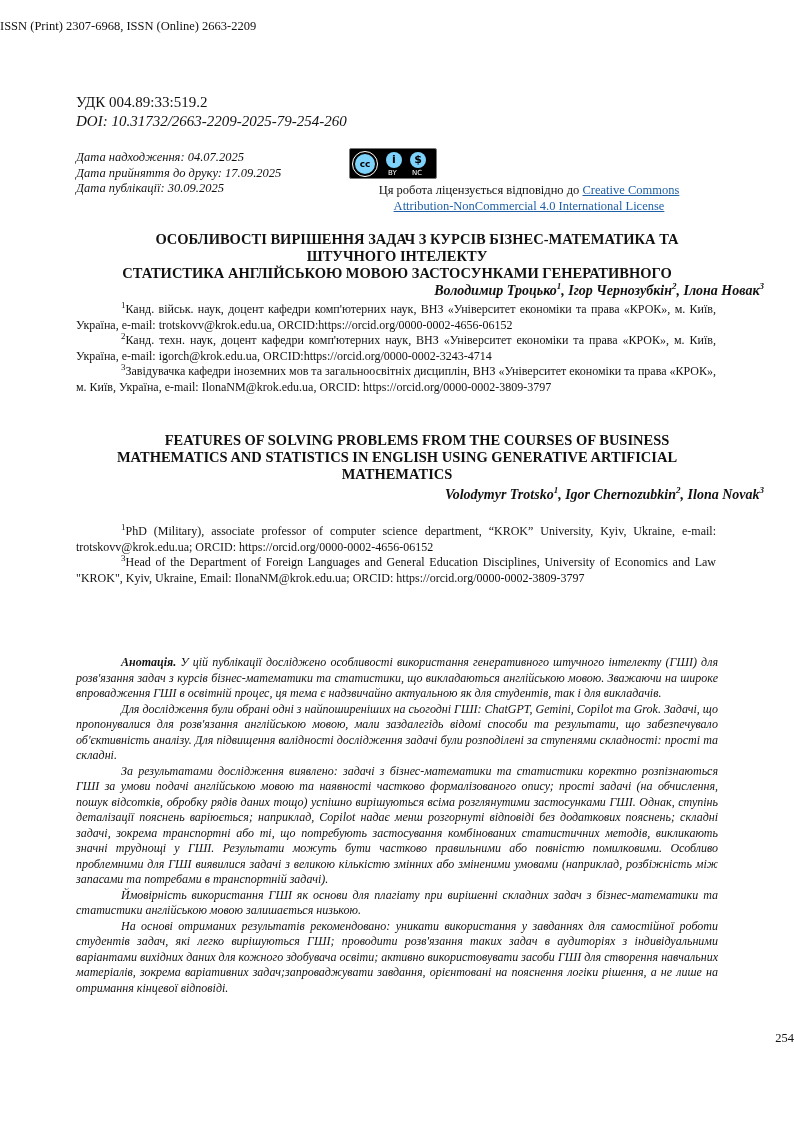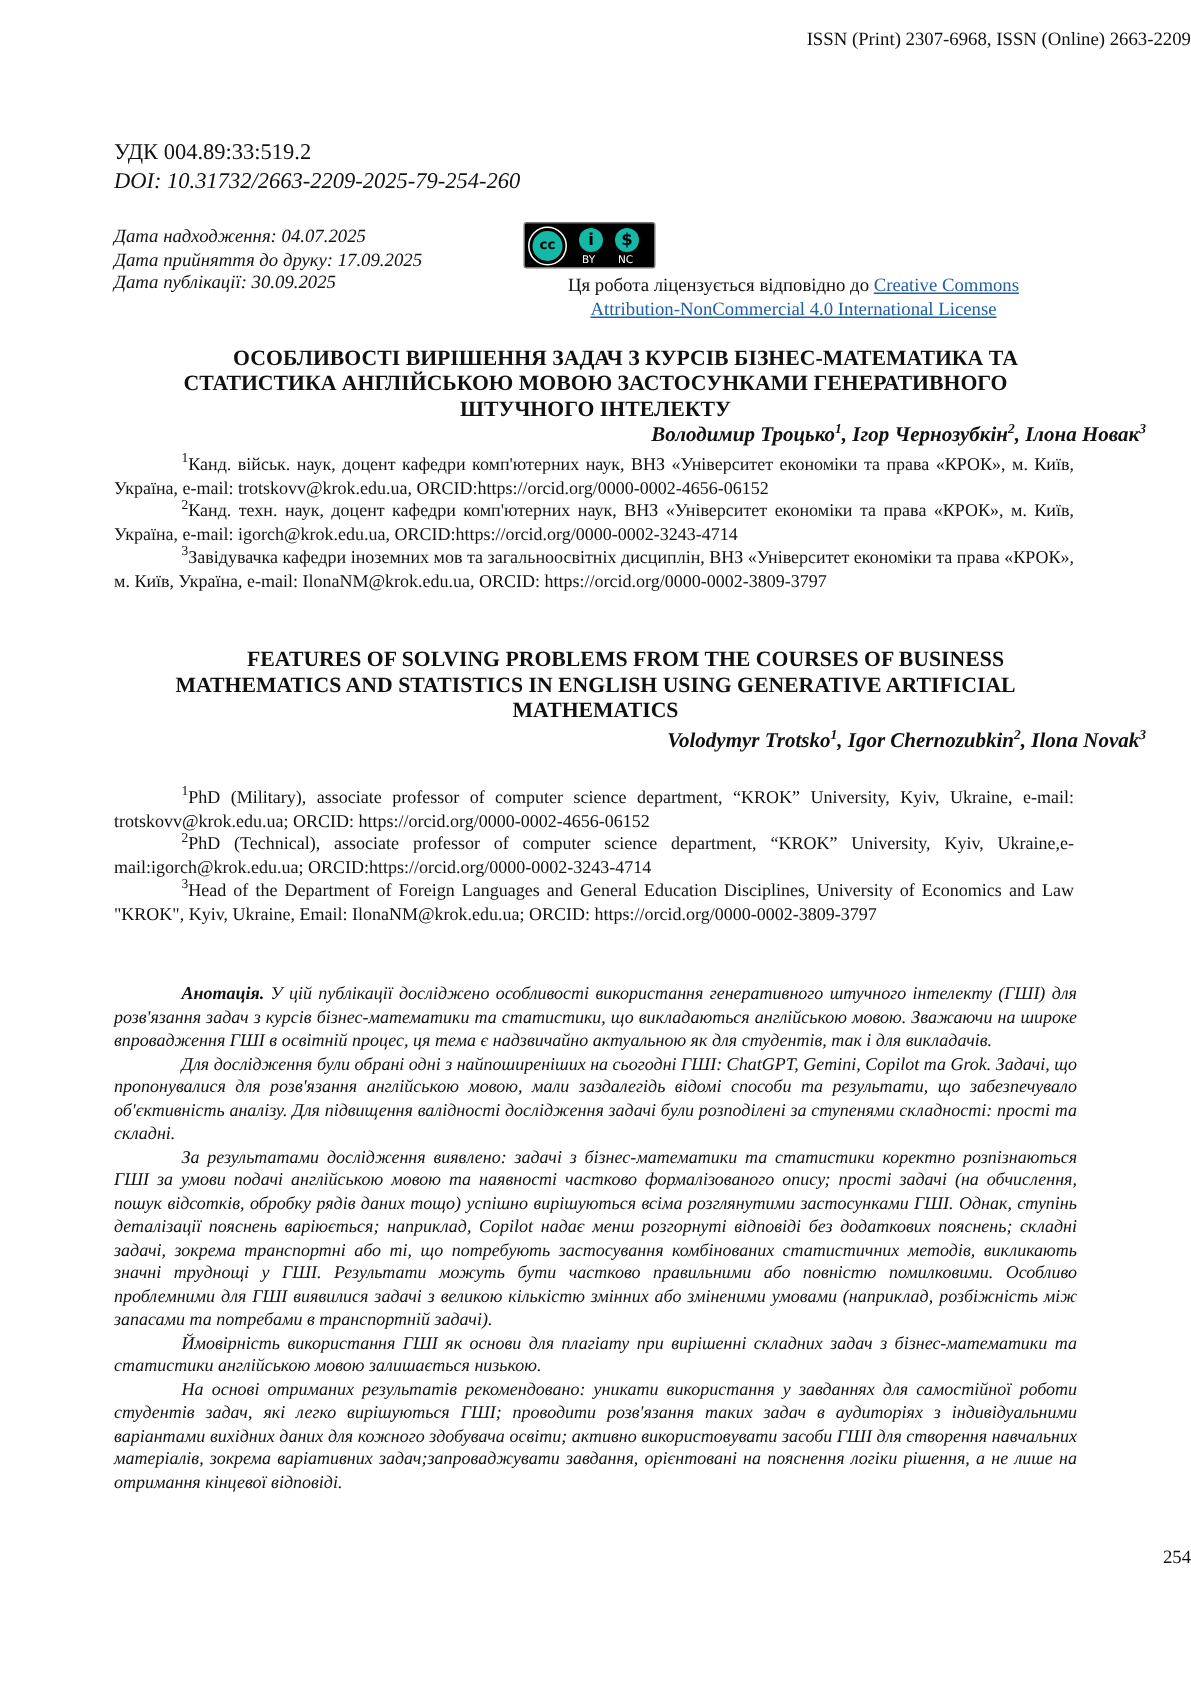--- a/index.html
+++ b/index.html
@@ -1,25 +1,25 @@
 <!DOCTYPE html>
 <html><head>
 <meta charset="utf-8">
 <style>
   html, body { margin:0; padding:0; background:#ffffff; }
   body { width:794px; height:1123px; position:relative; overflow:hidden;
          font-family:"Liberation Serif","DejaVu Serif",serif; color:#111; }
   .abs { position:absolute; }
-  .hdr { left:0; width:794px; text-align:right; font-size:12.5px; line-height:16px; }
+  .hdr { left:0; width:794px; text-align:left; font-size:12.5px; line-height:16px; }
   .udc { left:76px; font-size:15px; line-height:19px; }
   .doi { font-style:italic; }
   .dates { left:76px; top:150px; font-size:12.5px; line-height:15.5px; font-style:italic; }
   .cc-wrap { left:349px; top:148px; }
   .cc-badge { width:88px; height:31px; background:#000; border:1px solid #777; border-radius:2px; position:relative; box-sizing:border-box; }
-  .cc-circle { position:absolute; border-radius:50%; background:#14b8a6; color:#000; font-family:"DejaVu Sans",sans-serif; font-weight:bold; text-align:center; }
+  .cc-circle { position:absolute; border-radius:50%; background:#7dd3fc; color:#000; font-family:"DejaVu Sans",sans-serif; font-weight:bold; text-align:center; }
   .cc-main { left:3px; top:3px; width:24px; height:24px; border:2px solid #000; box-sizing:border-box; font-size:9px; line-height:20px; outline:1px solid #fff; }
   .cc-by { left:36px; top:3px; width:16px; height:16px; font-size:11px; line-height:16px; }
   .cc-nc { left:60px; top:3px; width:16px; height:16px; font-size:11px; line-height:16px; }
   .cc-lbl { position:absolute; top:20px; font-family:"DejaVu Sans",sans-serif; font-size:7px; color:#fff; line-height:9px; }
   .license { left:349px; top:182px; font-size:12.5px; line-height:16px; width:360px;text-align:center; }
   .license a { color:#1f5fa8; text-decoration:underline; }
   .title-ua, .title-en { left:60px; width:674px; text-align:center; font-weight:bold; font-size:14.5px; line-height:17px; }
   .authors { left:50px; width:674px; text-align:right; font-weight:bold; font-style:italic; font-size:14px; line-height:17px; }
   sup { font-size:9px; line-height:0; }
   .aff { left:76px; width:640px; font-size:12px; line-height:15.5px; text-align:justify; }
@@ -55,22 +55,22 @@
   </div>
 </div>
 
 <div class="abs license">
   <span>Ця робота ліцензується відповідно до </span><a>Creative Commons</a><br>
   <a>Attribution-NonCommercial 4.0 International License</a>
 </div>
 
 <div class="abs title-ua" style="top:231px;">
   <div style="padding-left:40px;">ОСОБЛИВОСТІ ВИРІШЕННЯ ЗАДАЧ З КУРСІВ БІЗНЕС-МАТЕМАТИКА ТА</div>
+  <div>ШТУЧНОГО ІНТЕЛЕКТУ</div>
   <div>СТАТИСТИКА АНГЛІЙСЬКОЮ МОВОЮ ЗАСТОСУНКАМИ ГЕНЕРАТИВНОГО</div>
-  <div>ШТУЧНОГО ІНТЕЛЕКТУ</div>
 </div>
 <div class="abs authors" style="top:282px; padding-left:40px;">
   <span>Володимир Троцько</span><sup>1</sup>,
   <span>Ігор Чернозубкін</span><sup>2</sup>,
   <span>Ілона Новак</span><sup>3</sup>
 </div>
 
 <div class="abs aff" style="top:302px;">
   <p><sup>1</sup><span>Канд. військ. наук, доцент кафедри комп'ютерних наук, ВНЗ «Університет економіки та права «КРОК», м. Київ, Україна, e-mail: trotskovv@krok.edu.ua, ORCID:https://orcid.org/0000-0002-4656-06152</span></p>
   <p><sup>2</sup><span>Канд. техн. наук, доцент кафедри комп'ютерних наук, ВНЗ «Університет економіки та права «КРОК», м. Київ, Україна, e-mail: igorch@krok.edu.ua, ORCID:https://orcid.org/0000-0002-3243-4714</span></p>
@@ -83,21 +83,20 @@
   <div>MATHEMATICS</div>
 </div>
 <div class="abs authors" style="top:486px; padding-left:40px;">
   <span>Volodymyr Trotsko</span><sup>1</sup>,
   <span>Igor Chernozubkin</span><sup>2</sup>,
   <span>Ilona Novak</span><sup>3</sup>
 </div>
 
 <div class="abs aff" style="top:524px;">
   <p><sup>1</sup><span>PhD (Military), associate professor of computer science department, “KROK” University, Kyiv, Ukraine, e-mail: trotskovv@krok.edu.ua; ORCID: https://orcid.org/0000-0002-4656-06152</span></p>
-  <p><sup>2</sup><span>PhD (Technical), associate professor of computer science department, “KROK” University, Kyiv, Ukraine,e-mail:igorch@krok.edu.ua; ORCID:https://orcid.org/0000-0002-3243-4714</span></p>
   <p><sup>3</sup><span>Head of the Department of Foreign Languages and General Education Disciplines, University of Economics and Law "KROK", Kyiv, Ukraine,  Email: IlonaNM@krok.edu.ua; ORCID: https://orcid.org/0000-0002-3809-3797</span></p>
 </div>
 
 <div class="abs abstract" style="top:655px;">
   <p><b>Анотація.</b><span> У цій публікації досліджено особливості використання генеративного штучного інтелекту (ГШІ) для розв'язання задач з курсів бізнес-математики та статистики, що викладаються англійською мовою. Зважаючи на широке впровадження ГШІ в освітній процес, ця тема є надзвичайно актуальною як для студентів, так і для викладачів.</span></p>
   <p>Для дослідження були обрані одні з найпоширеніших на сьогодні ГШІ: ChatGPT, Gemini, Copilot та Grok. Задачі, що пропонувалися для розв'язання англійською мовою, мали заздалегідь відомі способи та результати, що забезпечувало об'єктивність аналізу. Для підвищення валідності дослідження задачі були розподілені за ступенями складності: прості та складні.</p>
   <p>За результатами дослідження виявлено: задачі з бізнес-математики та статистики коректно розпізнаються ГШІ за умови подачі англійською мовою та наявності частково формалізованого опису; прості задачі (на обчислення, пошук відсотків, обробку рядів даних тощо) успішно вирішуються всіма розглянутими застосунками ГШІ. Однак, ступінь деталізації пояснень варіюється; наприклад, Copilot надає менш розгорнуті відповіді без додаткових пояснень; складні задачі, зокрема транспортні або ті, що потребують застосування комбінованих статистичних методів, викликають значні труднощі у ГШІ. Результати можуть бути частково правильними або повністю помилковими. Особливо проблемними для ГШІ виявилися задачі з великою кількістю змінних або зміненими умовами (наприклад, розбіжність між запасами та потребами в транспортній задачі).</p>
   <p>Ймовірність використання ГШІ як основи для плагіату при вирішенні складних задач з бізнес-математики та статистики англійською мовою залишається низькою.</p>
   <p>На основі отриманих результатів рекомендовано: уникати використання у завданнях для самостійної роботи студентів задач, які легко вирішуються ГШІ; проводити розв'язання таких задач в аудиторіях з індивідуальними варіантами вихідних даних для кожного здобувача освіти; активно використовувати засоби ГШІ для створення навчальних матеріалів, зокрема варіативних задач;запроваджувати завдання, орієнтовані на пояснення логіки рішення, а не лише на отримання кінцевої відповіді.</p>
 </div>

